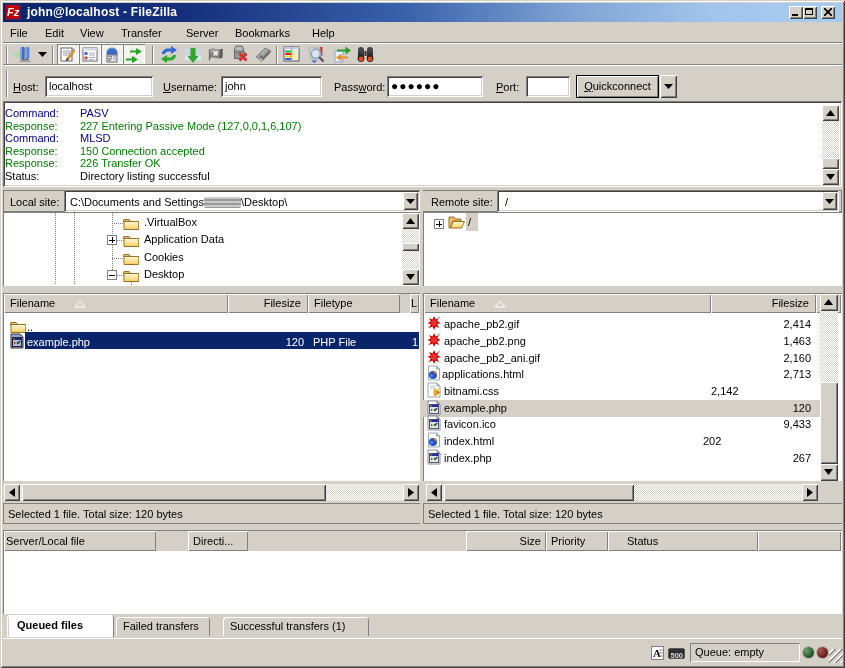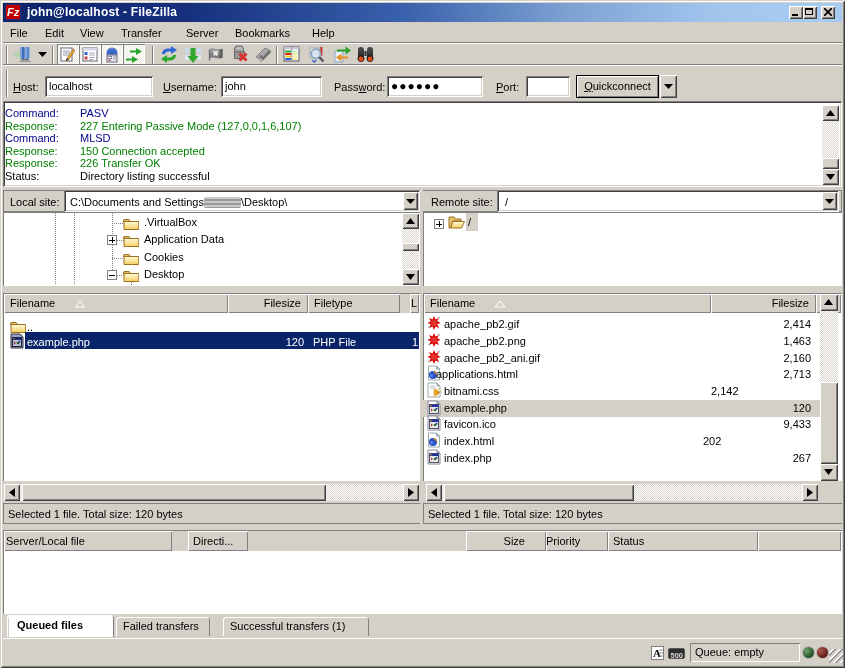--- a/index.html
+++ b/index.html
@@ -393,21 +393,21 @@
       <div class="abs" style="left:21px;top:42px">apache_pb2.png</div>
       <div class="abs" style="left:280px;top:42px;width:108px;text-align:right">1,463</div>
     <svg class="abs" style="left:3px;top:56px" width="16" height="16">
         <use href="#apache"></use>
       </svg>
       <div class="abs" style="left:21px;top:59px">apache_pb2_ani.gif</div>
       <div class="abs" style="left:280px;top:59px;width:108px;text-align:right">2,160</div>
     <svg class="abs" style="left:3px;top:72px" width="16" height="16">
         <use href="#ffpage"></use>
       </svg>
-      <div class="abs" style="left:13px;top:75px">applications.html</div>
+      <div class="abs" style="left:19px;top:75px">applications.html</div>
       <div class="abs" style="left:280px;top:75px;width:108px;text-align:right">2,713</div>
     <svg class="abs" style="left:3px;top:89px" width="16" height="16">
         <use href="#csspage"></use>
       </svg>
       <div class="abs" style="left:21px;top:92px">bitnami.css</div>
       <div class="abs" style="left:288px;top:92px;width:108px;text-align:left">2,142</div>
     <div class="abs" style="left:0px;top:107px;width:397px;height:17px;background:#D4D0C8"></div>
     <svg class="abs" style="left:3px;top:107px" width="16" height="16">
         <use href="#phppage"></use>
       </svg>
@@ -459,25 +459,25 @@
         <path d="M0 0v9l6-4.5z" fill="#000"></path>
       </svg>
     </div>
 </div>
 
 <div class="abs" style="left:423px;top:503px;width:419px;height:21px;background:#D4D0C8;box-shadow:inset 0 1px 0 #808080,inset 1px 0 0 #808080,inset 0 -1px 0 #808080"></div>
 <div class="abs" style="left:428px;top:508px">Selected 1 file. Total size: 120 bytes</div>
 
 <div class="abs sunk1" style="left:3px;top:530px;width:839px;height:84px;background:#fff">
   <div class="abs" style="left:1px;top:1px;width:837px;height:20px;background:#D4D0C8">
-    <div class="hdrcell" style="left:0;width:168px;line-height:20px"><span style="margin-left:2px">Server/Local file</span></div>
+    <div class="hdrcell" style="left:0;width:152px;line-height:20px"><span style="margin-left:2px">Server/Local file</span></div>
     <div class="hdrcell" style="left:184px;width:60px;line-height:20px"><span style="margin-left:5px">Directi...</span></div>
-    <div class="hdrcell" style="left:462px;width:80px;line-height:20px;text-align:right"><span style="margin-right:21px">Size</span></div>
-    <div class="hdrcell" style="left:542px;width:62px;line-height:20px"><span style="">Priority</span></div>
-    <div class="hdrcell" style="left:604px;width:150px;line-height:20px"><span style="margin-left:5px">Status</span></div>
+    <div class="hdrcell" style="left:462px;width:80px;line-height:20px;text-align:right"><span style="margin-right:5px">Size</span></div>
+    <div class="hdrcell" style="left:542px;width:62px;line-height:20px"><span style="margin-left:5px">Priority</span></div>
+    <div class="hdrcell" style="left:604px;width:150px;line-height:20px"><span style="margin-left:19px">Status</span></div>
     <div class="hdrcell" style="left:754px;width:83px;line-height:20px"></div>
   </div>
 </div>
 
 <div class="abs" style="left:3px;top:614px;width:839px;height:24px;background:#D4D0C8"></div>
 <div class="abs" style="left:116px;top:617px;width:94px;height:19px;background:#D4D0C8;border-radius:3px 3px 0 0;box-shadow:inset 1px 1px 0 #fff,inset -1px 0 0 #808080">
     <div class="abs" style="left:7px;top:3px">Failed transfers</div>
   </div>
 <div class="abs" style="left:223px;top:617px;width:146px;height:19px;background:#D4D0C8;border-radius:3px 3px 0 0;box-shadow:inset 1px 1px 0 #fff,inset -1px 0 0 #808080">
     <div class="abs" style="left:7px;top:3px">Successful transfers (1)</div>

